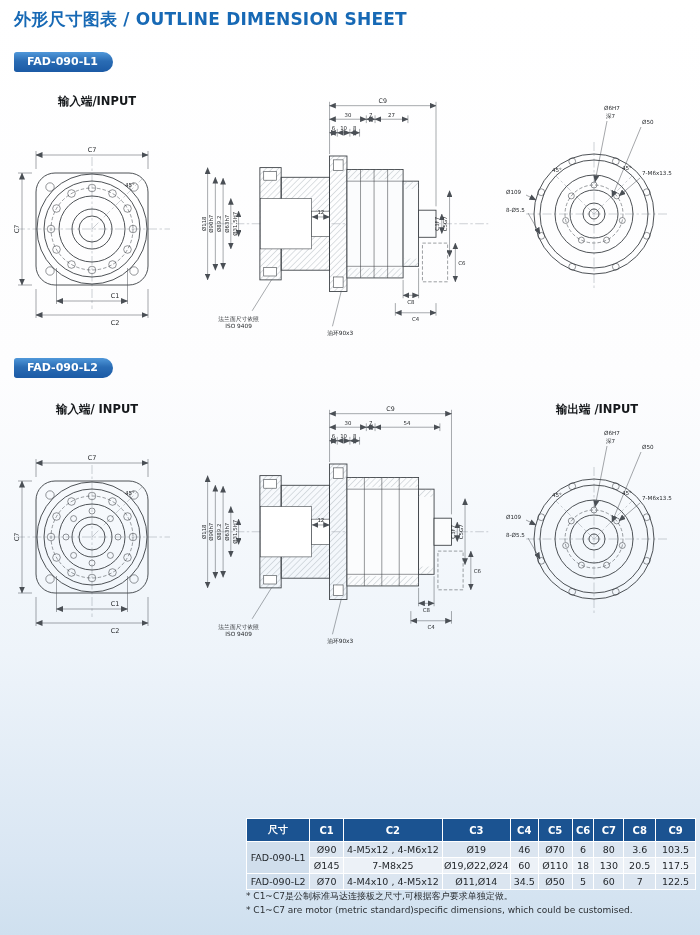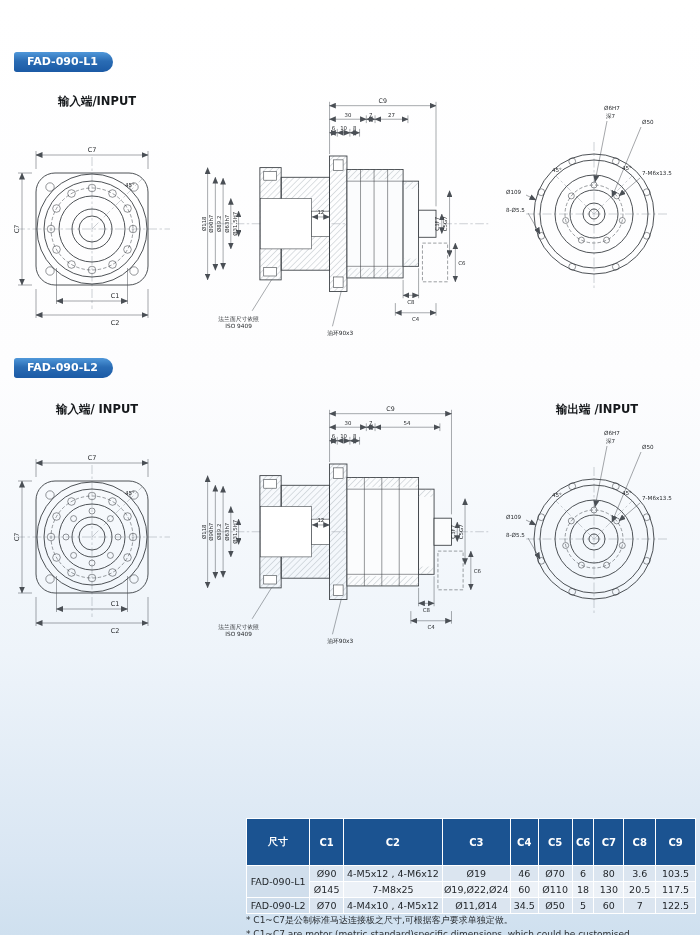--- a/index.html
+++ b/index.html
@@ -26,32 +26,33 @@
   .cl{fill:none;stroke:#9aa0a8;stroke-width:0.5;stroke-dasharray:9 2.5 2.5 2.5}
   .dash{fill:none;stroke:#555a60;stroke-width:0.6;stroke-dasharray:3.5 2}
   .dim{fill:none;stroke:#4a4f55;stroke-width:0.5}
   .dimt{font-size:6.5px;fill:#26292c}
   .dimt2{font-size:5.6px;fill:#26292c}
   .note{font-size:6px;fill:#26292c}
   
   .tablewrap{position:absolute;left:246px;top:818px;width:450px}
   .dim-table{border-collapse:collapse;width:100%}
   .dim-table th,.dim-table td{border:1px solid #fff;text-align:center;padding:2px 1px;font-size:9.5px;color:#1d2125;font-weight:normal}
-  .dim-table thead th{background:#1b5391;color:#fff;font-size:10px;font-weight:bold;padding:16px 1px}
+  .dim-table thead th{background:#1b5391;color:#fff;font-size:10px;font-weight:bold;padding:4px 1px}
   .r1 td,.r1 th{background:#dbe5f0}
   .r2 td,.r2 th{background:#ecf1f7}
   .dim-table tbody th.model{background:#d0deec}
   .footnotes{}
   .footnotes div{font-size:9px;color:#2b2f33;line-height:1.55}
 </style>
 </head>
 <body>
 
 <div class="sheet">
 
+  <div class="title">外形尺寸图表 / OUTLINE DIMENSION SHEET</div>
 
   <div class="badge b1">FAD-090-L1</div>
 
   <div class="sec s1">
 
     <div class="view v-in">
       <div class="vlabel">输入端/INPUT</div>
       <svg width="170" height="222" viewBox="0 0 170 222">
         <defs>
           <marker id="a1i" markerWidth="7" markerHeight="6" refX="6.5" refY="3" orient="auto-start-reverse" markerUnits="userSpaceOnUse">

